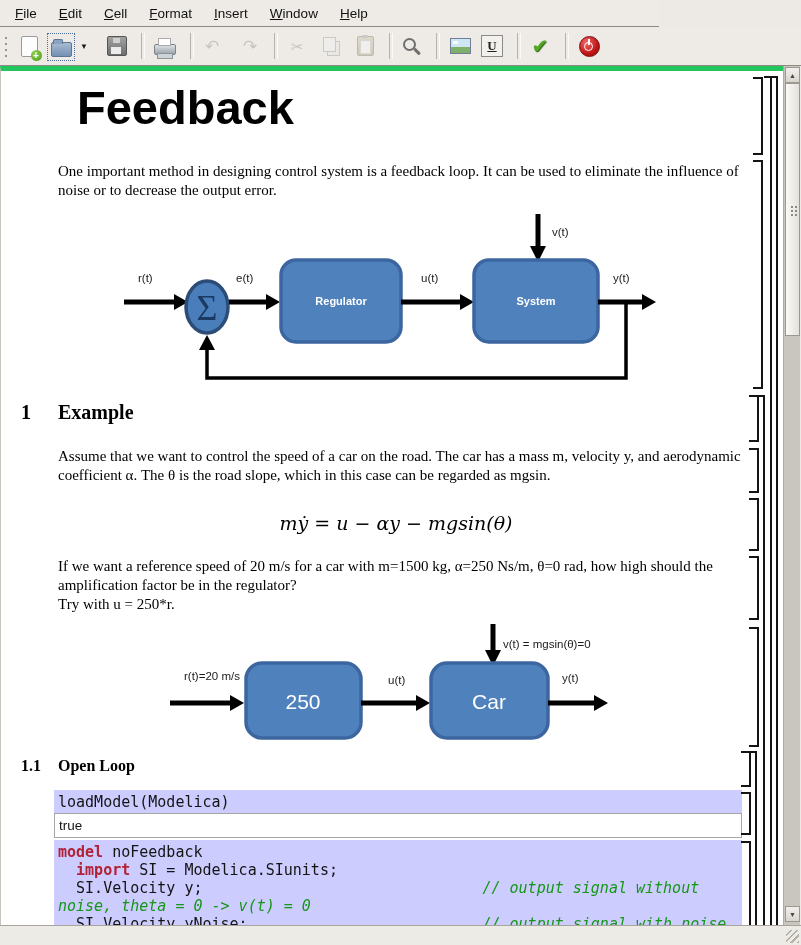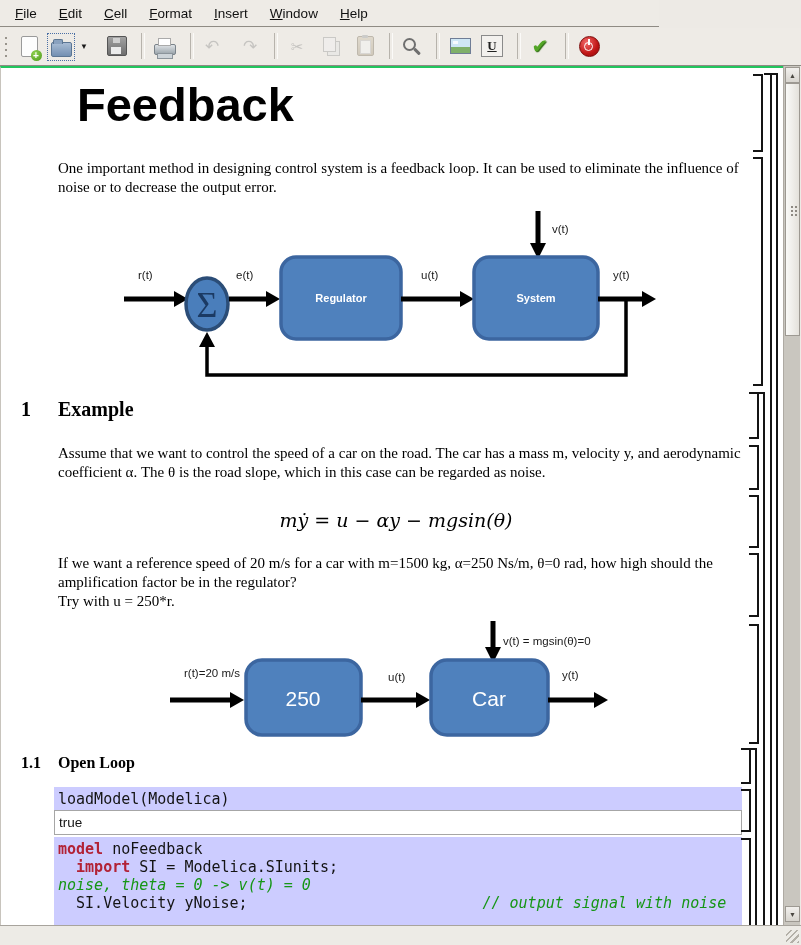--- a/index.html
+++ b/index.html
@@ -49,21 +49,21 @@
   .ic-img::before{content:"";position:absolute;left:2px;top:2px;width:5px;height:3px;background:#fff;opacity:.8;}
   .ic-under{width:20px;height:20px;border:1px solid #8a8a8a;background:#f3f1ee;color:#222;
       font:600 13px "Liberation Serif",serif;display:flex;align-items:center;justify-content:center;text-decoration:underline;}
   .ic-check{font-size:20px;color:#53a626;line-height:1;text-shadow:1px 1px 1px #2e6b12;}
   .ic-power{width:19px;height:19px;border-radius:50%;border:1px solid #7d0909;position:relative;
       background:radial-gradient(circle at 35% 30%,#f26a6a,#c01616 60%,#8f0b0b);}
   .ic-power::before{content:"";position:absolute;left:4.5px;top:5px;width:7px;height:7px;border:1.6px solid #fff;border-radius:50%;}
   .ic-power::after{content:"";position:absolute;left:8.6px;top:2.5px;width:2.2px;height:6px;background:#fff;}
   
   .notebook{position:absolute;left:0;top:66px;width:783px;height:859px;background:#fff;overflow:hidden;
-            border-top:2px solid #22c55e;border-left:1px solid #c8c4bd;box-sizing:border-box;}
+            border-top:5px solid #22c55e;border-left:1px solid #c8c4bd;box-sizing:border-box;}
   .doc-title{position:absolute;left:76px;top:10px;font:bold 47px/1.15 "Liberation Sans",sans-serif;color:#000;letter-spacing:0;}
   .body-text{position:absolute;font:15px/19px "Liberation Serif","DejaVu Serif",serif;color:#000;}
   .h1{position:absolute;font:bold 20px/1.2 "Liberation Serif",serif;color:#000;}
   .h2{position:absolute;font:bold 16px/1.2 "Liberation Serif",serif;color:#000;}
   .h-num{display:inline-block;width:37px;}
   .equation{position:absolute;left:57px;width:676px;text-align:center;
             font:italic 19px/1.2 "DejaVu Serif","Liberation Serif",serif;color:#000;}
   .dlabel{font:11.5px "Liberation Sans",sans-serif;fill:#1a1a1a;}
   .blabel{font:bold 11px "Liberation Sans",sans-serif;fill:#fff;}
   .blabel2{font:21px "Liberation Sans",sans-serif;fill:#fff;}
@@ -203,21 +203,21 @@
       <text class="dlabel" x="497" y="72">y(t)</text>
 
       <polyline points="510,92 510,168 91,168 91,138" fill="none" stroke="#000" stroke-width="3.5"></polyline>
       <polygon points="83,140 99,140 91,125" fill="#000"></polygon>
     </svg>
 
     <div class="h1" style="left:20px;top:329px">
       <span class="h-num">1</span><span>Example</span>
     </div>
 
-    <div class="body-text" style="left:57px;top:376px;width:690px">Assume that we want to control the speed of a car on the road. The car has a mass m, velocity y, and aerodynamic coefficient α. The θ is the road slope, which in this case can be regarded as noise.</div>
+    <div class="body-text" style="left:57px;top:376px;width:690px">Assume that we want to control the speed of a car on the road. The car has a mass m, velocity y, and aerodynamic coefficient α. The θ is the road slope, which in this case can be regarded as mgsin.</div>
 
     <div class="equation" style="top:441px">mẏ = u − αy − mgsin(θ)</div>
 
     <div class="body-text" style="left:57px;top:486px;width:690px">
       <div>If we want a reference speed of 20 m/s for a car with m=1500 kg, α=250 Ns/m, θ=0 rad, how high should the amplification factor be in the regulator?</div>
       <div>Try with u = 250*r.</div>
     </div>
 
     <svg style="position:absolute;left:165px;top:549px" width="460" height="130" viewBox="0 0 460 130">
       <line x1="327" y1="4" x2="327" y2="32" stroke="#000" stroke-width="5"></line>
@@ -244,20 +244,21 @@
 
     <div class="cell-in" style="top:719px;height:34px">
       <div class="code-line">loadModel(Modelica)</div>
     </div>
     <div class="cell-out" style="top:742px;height:25px">
       <div>true</div>
     </div>
     <div class="cell-in" style="top:769px;height:130px">
       <div class="code-line"><span class="seg-k">model</span><span class="seg-p"> noFeedback</span></div>
       <div class="code-line"><span class="seg-p">  </span><span class="seg-k">import</span><span class="seg-p"> SI = Modelica.SIunits;</span></div>
+      <div class="code-line"><span class="seg-p">  SI.Velocity y;</span><span class="seg-p">                               </span><span class="seg-c">// output signal without</span></div>
       <div class="code-line"><span class="seg-c">noise, theta = 0 -&gt; v(t) = 0</span></div>
       <div class="code-line"><span class="seg-p">  SI.Velocity yNoise;</span><span class="seg-p">                          </span><span class="seg-c">// output signal with noise</span></div>
     </div>
 
     <div class="cellbr" style="left:752px;top:6px;height:78px"></div>
     <div class="cellbr" style="left:752px;top:89px;height:229px"></div>
     <div class="cellbr" style="left:748px;top:324px;height:47px"></div>
     <div class="cellbr" style="left:748px;top:377px;height:45px"></div>
     <div class="cellbr" style="left:748px;top:427px;height:53px"></div>
     <div class="cellbr" style="left:748px;top:485px;height:64px"></div>

